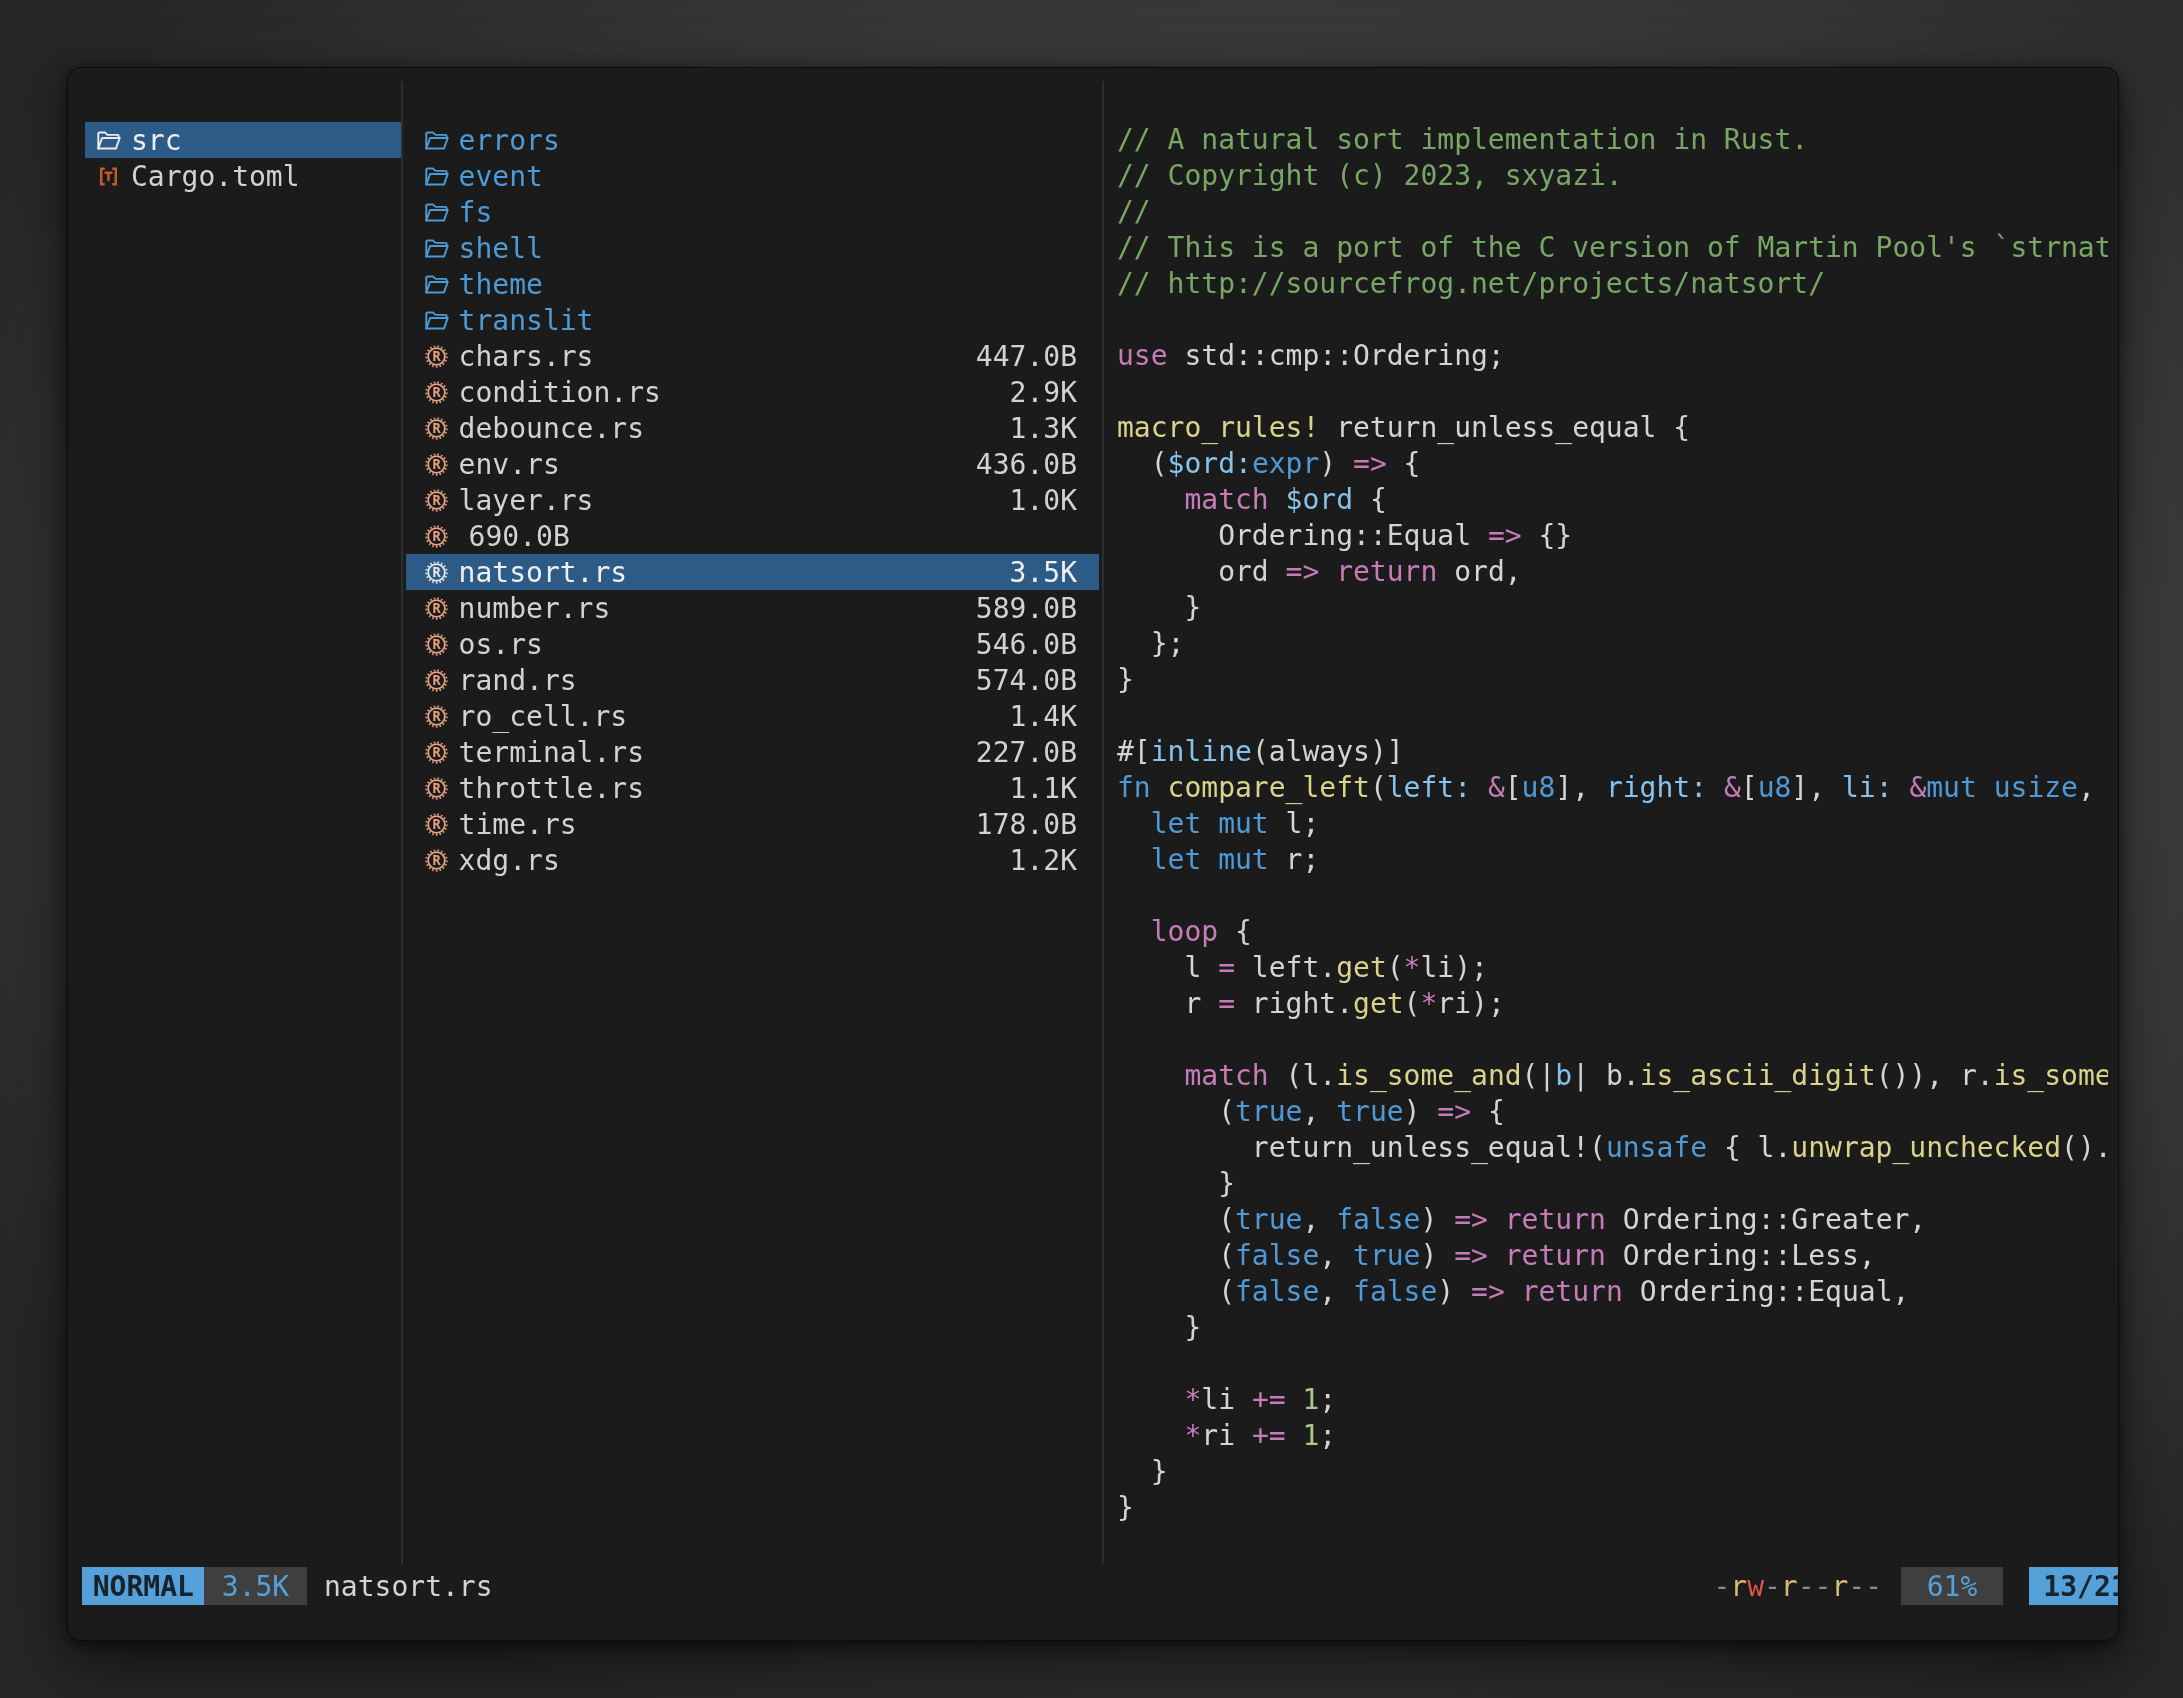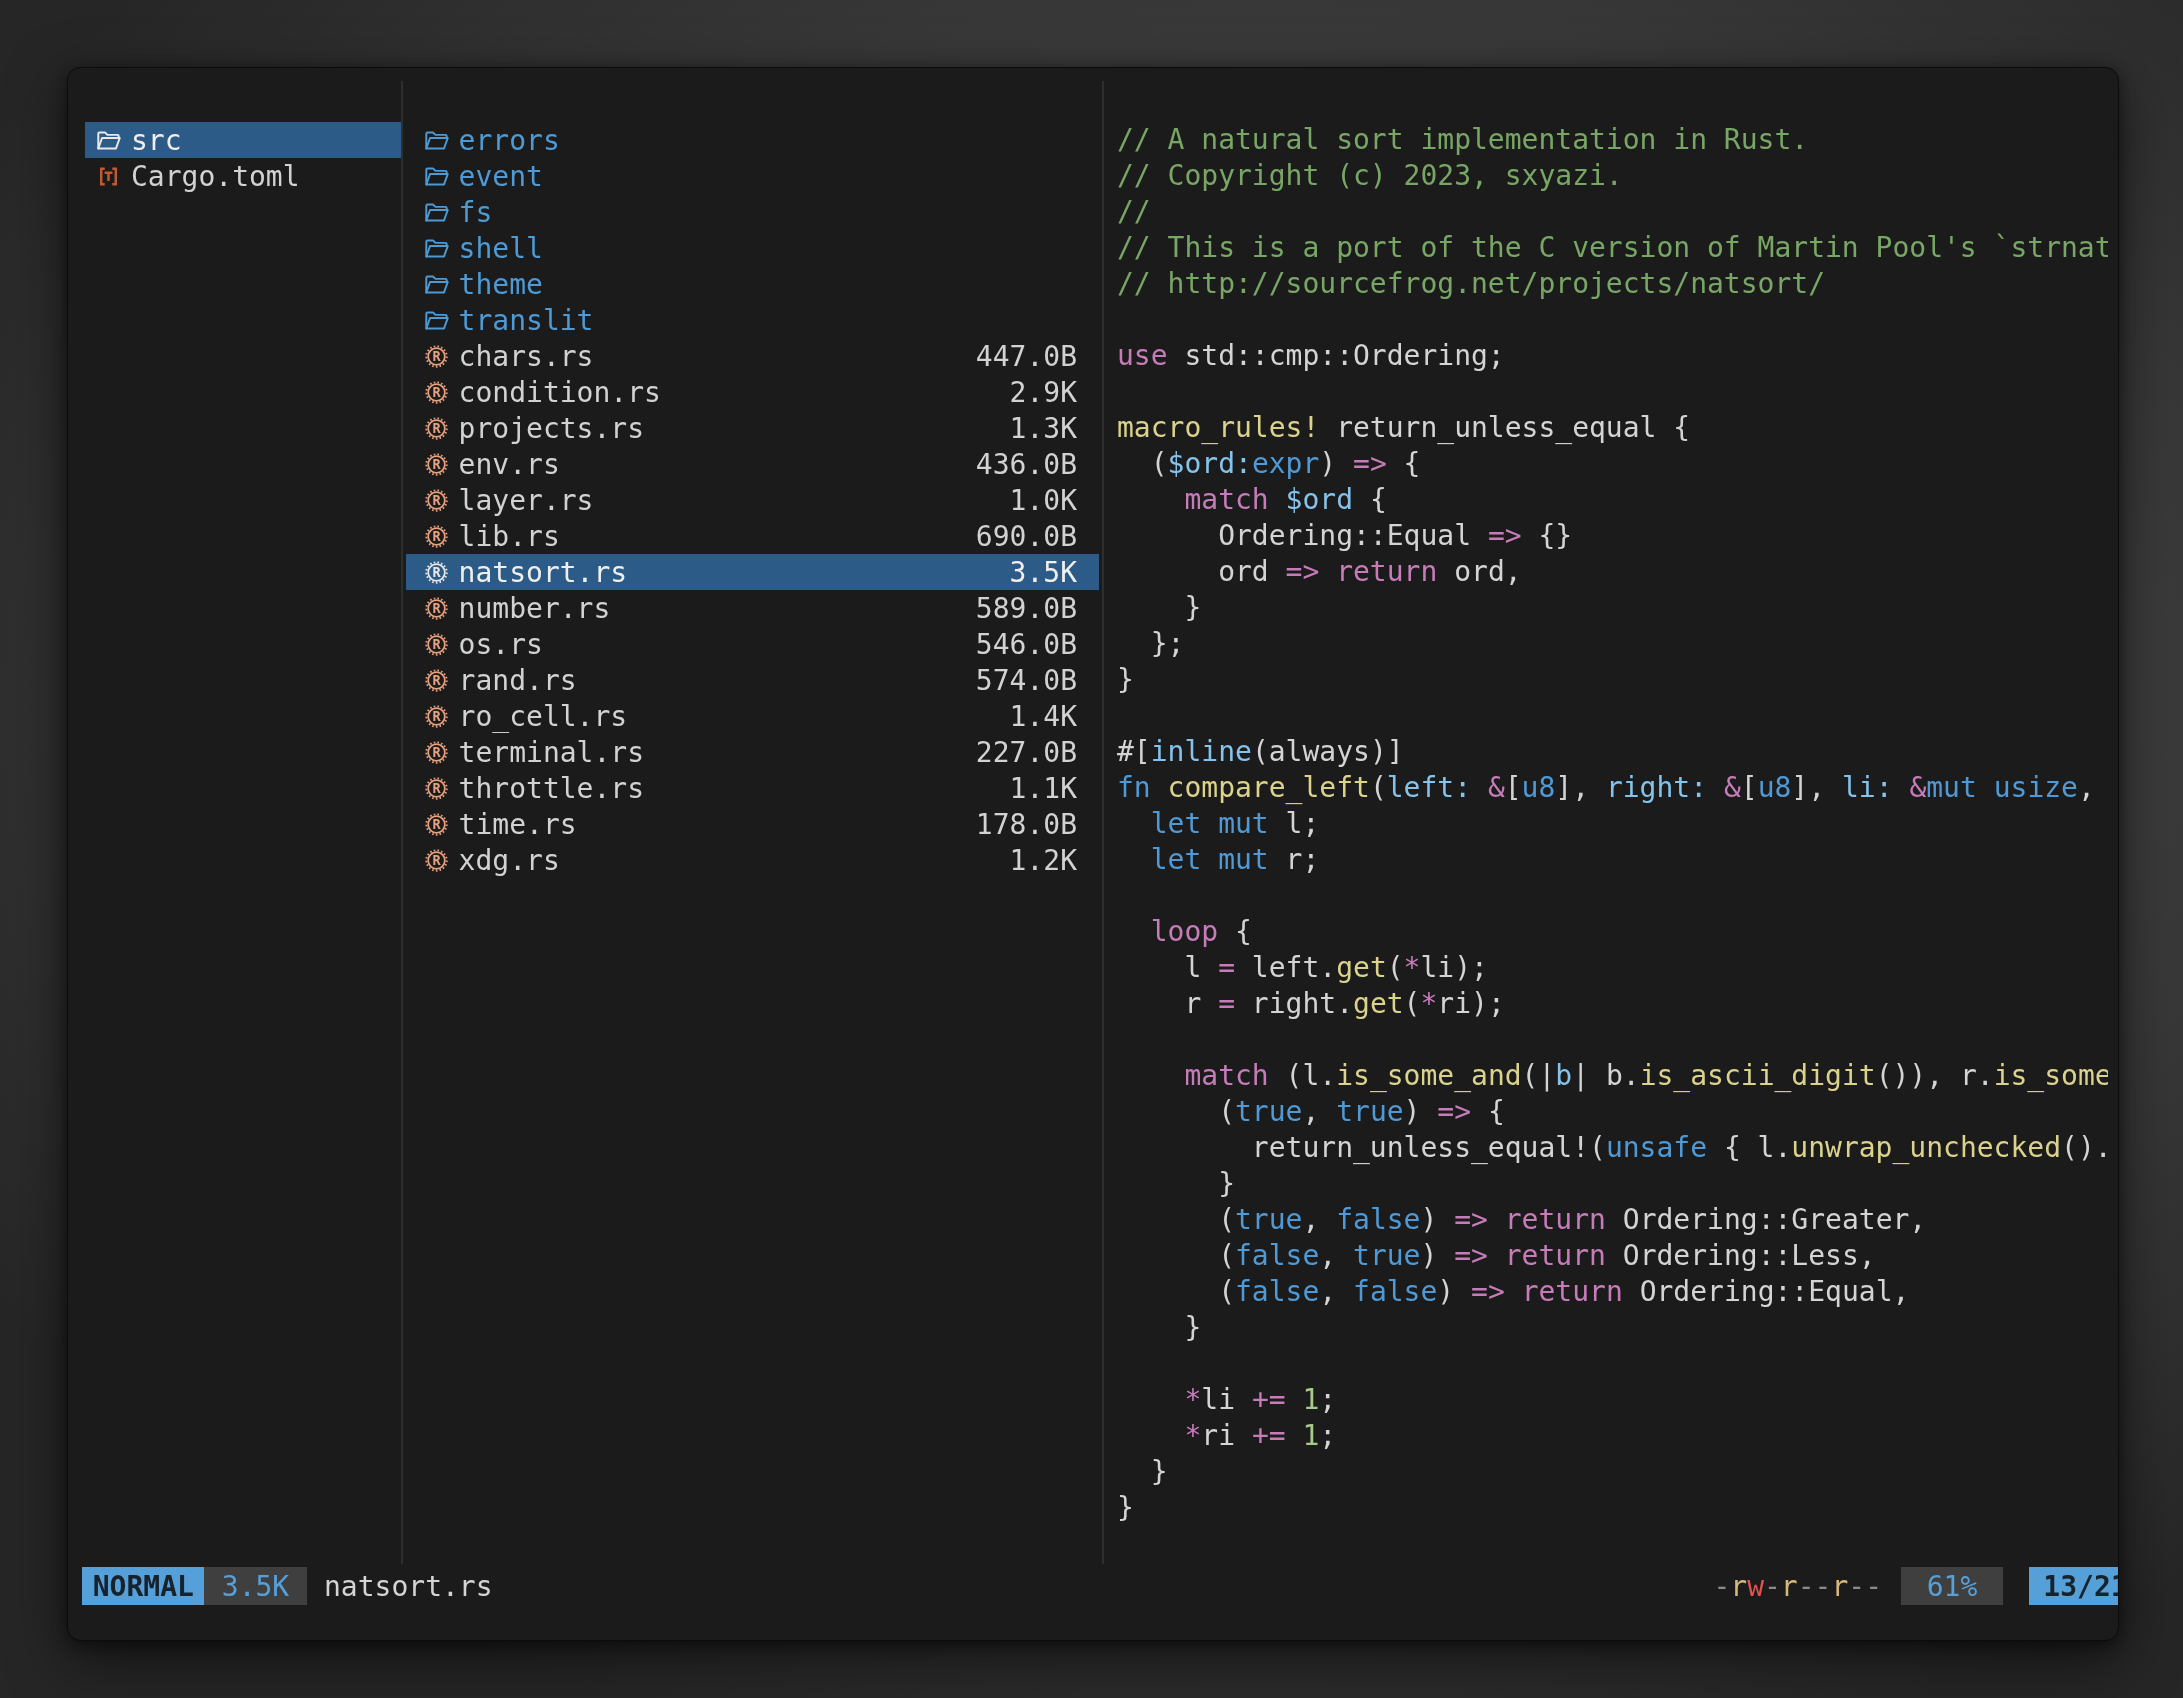--- a/index.html
+++ b/index.html
@@ -107,36 +107,36 @@
           </svg></span><span class="rnm">chars.rs</span><span class="rsz">447.0B</span></div>
       <div class="row file"><span class="icw"><svg viewBox="0 0 24 24" style="font-size:33px">
             <circle cx="12" cy="12" r="8" fill="none" stroke="currentColor" stroke-width="1.7"></circle>
             <circle cx="12" cy="12" r="9.8" fill="none" stroke="currentColor" stroke-width="1.9" stroke-dasharray="1.5 2.1"></circle>
             <text x="12" y="16.6" text-anchor="middle" font-size="13" font-weight="bold" fill="currentColor" font-family="DejaVu Sans Mono, monospace">R</text>
           </svg></span><span class="rnm">condition.rs</span><span class="rsz">2.9K</span></div>
       <div class="row file"><span class="icw"><svg viewBox="0 0 24 24" style="font-size:33px">
             <circle cx="12" cy="12" r="8" fill="none" stroke="currentColor" stroke-width="1.7"></circle>
             <circle cx="12" cy="12" r="9.8" fill="none" stroke="currentColor" stroke-width="1.9" stroke-dasharray="1.5 2.1"></circle>
             <text x="12" y="16.6" text-anchor="middle" font-size="13" font-weight="bold" fill="currentColor" font-family="DejaVu Sans Mono, monospace">R</text>
-          </svg></span><span class="rnm">projects.rs</span><span class="rsz">1.3K</span></div>
+          </svg></span><span class="rnm">debounce.rs</span><span class="rsz">1.3K</span></div>
       <div class="row file"><span class="icw"><svg viewBox="0 0 24 24" style="font-size:33px">
             <circle cx="12" cy="12" r="8" fill="none" stroke="currentColor" stroke-width="1.7"></circle>
             <circle cx="12" cy="12" r="9.8" fill="none" stroke="currentColor" stroke-width="1.9" stroke-dasharray="1.5 2.1"></circle>
             <text x="12" y="16.6" text-anchor="middle" font-size="13" font-weight="bold" fill="currentColor" font-family="DejaVu Sans Mono, monospace">R</text>
           </svg></span><span class="rnm">env.rs</span><span class="rsz">436.0B</span></div>
       <div class="row file"><span class="icw"><svg viewBox="0 0 24 24" style="font-size:33px">
             <circle cx="12" cy="12" r="8" fill="none" stroke="currentColor" stroke-width="1.7"></circle>
             <circle cx="12" cy="12" r="9.8" fill="none" stroke="currentColor" stroke-width="1.9" stroke-dasharray="1.5 2.1"></circle>
             <text x="12" y="16.6" text-anchor="middle" font-size="13" font-weight="bold" fill="currentColor" font-family="DejaVu Sans Mono, monospace">R</text>
           </svg></span><span class="rnm">layer.rs</span><span class="rsz">1.0K</span></div>
       <div class="row file"><span class="icw"><svg viewBox="0 0 24 24" style="font-size:33px">
             <circle cx="12" cy="12" r="8" fill="none" stroke="currentColor" stroke-width="1.7"></circle>
             <circle cx="12" cy="12" r="9.8" fill="none" stroke="currentColor" stroke-width="1.9" stroke-dasharray="1.5 2.1"></circle>
             <text x="12" y="16.6" text-anchor="middle" font-size="13" font-weight="bold" fill="currentColor" font-family="DejaVu Sans Mono, monospace">R</text>
-          </svg></span><span class="rnm">lib.rs</span><span class="rsz">690.0B</span></div>
+          </svg></span><span class="rsz">690.0B</span></div>
       <div class="row file sel"><span class="icw"><svg viewBox="0 0 24 24" style="font-size:33px">
             <circle cx="12" cy="12" r="8" fill="none" stroke="currentColor" stroke-width="1.7"></circle>
             <circle cx="12" cy="12" r="9.8" fill="none" stroke="currentColor" stroke-width="1.9" stroke-dasharray="1.5 2.1"></circle>
             <text x="12" y="16.6" text-anchor="middle" font-size="13" font-weight="bold" fill="currentColor" font-family="DejaVu Sans Mono, monospace">R</text>
           </svg></span><span class="rnm">natsort.rs</span><span class="rsz">3.5K</span></div>
       <div class="row file"><span class="icw"><svg viewBox="0 0 24 24" style="font-size:33px">
             <circle cx="12" cy="12" r="8" fill="none" stroke="currentColor" stroke-width="1.7"></circle>
             <circle cx="12" cy="12" r="9.8" fill="none" stroke="currentColor" stroke-width="1.9" stroke-dasharray="1.5 2.1"></circle>
             <text x="12" y="16.6" text-anchor="middle" font-size="13" font-weight="bold" fill="currentColor" font-family="DejaVu Sans Mono, monospace">R</text>
           </svg></span><span class="rnm">number.rs</span><span class="rsz">589.0B</span></div>

